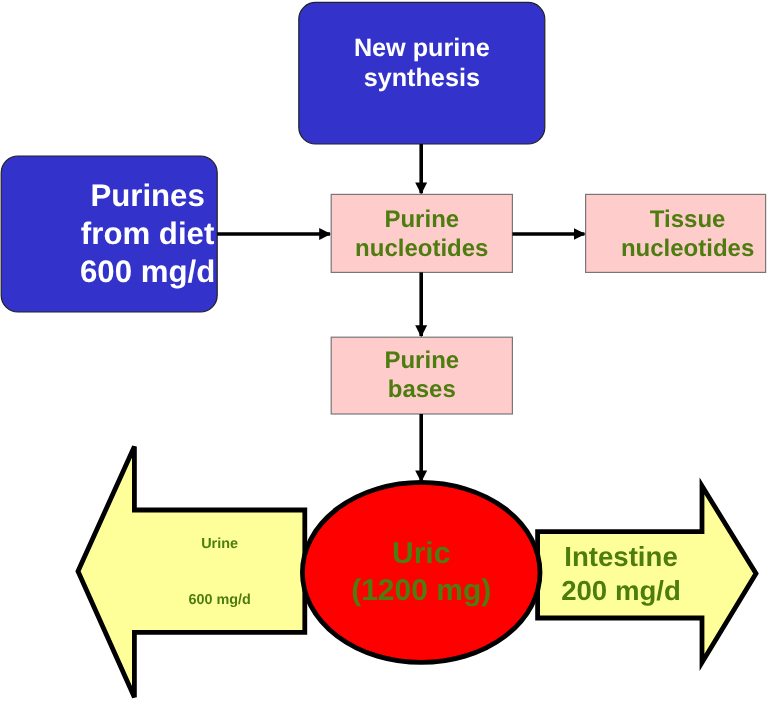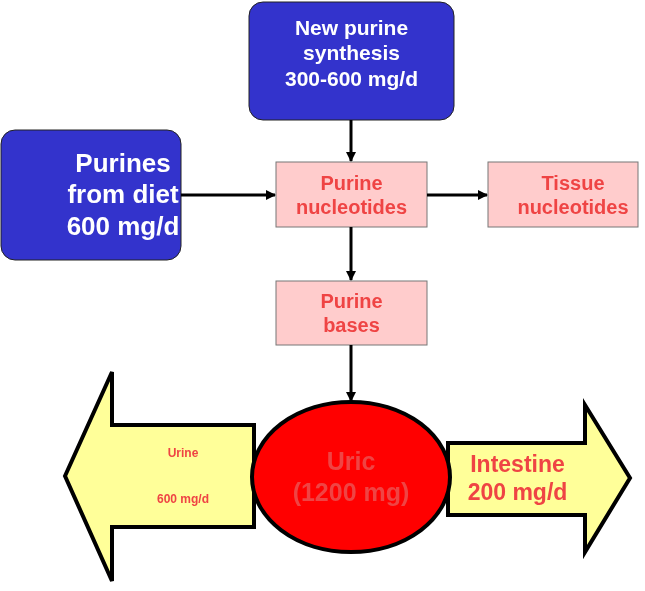--- a/index.html
+++ b/index.html
@@ -4,21 +4,21 @@
 <style>
   html, body { margin: 0; padding: 0; background: #ffffff; }
   body { width: 645px; height: 591px; position: relative; overflow: hidden;
          font-family: "Liberation Sans", sans-serif; }
   svg { position: absolute; left: 0; top: 0; }
   .lbl { position: absolute; display: flex; flex-direction: column;
          align-items: center; justify-content: center; text-align: center;
          font-weight: bold; line-height: 1.2; }
   .lbl span { display: block; white-space: nowrap; }
   .white { color: #ffffff; }
-  .black { color: #ef4444; }
+  .black { color: #4d7c0f; }
 </style>
 </head>
 <body>
 
 <svg width="645" height="591" viewBox="0 0 645 591">
   <defs>
     <marker id="ah" markerWidth="10" markerHeight="10" refX="9" refY="5" orient="auto" markerUnits="userSpaceOnUse">
       <path d="M0,0 L10,5 L0,10 z" fill="#000"></path>
     </marker>
   </defs>
@@ -38,21 +38,20 @@
   <line x1="351" y1="120" x2="351" y2="161" stroke="#000" stroke-width="3" marker-end="url(#ah)"></line>
   <line x1="181" y1="195" x2="275" y2="195" stroke="#000" stroke-width="3" marker-end="url(#ah)"></line>
   <line x1="427" y1="195" x2="487" y2="195" stroke="#000" stroke-width="3" marker-end="url(#ah)"></line>
   <line x1="351" y1="227" x2="351" y2="280" stroke="#000" stroke-width="3" marker-end="url(#ah)"></line>
   <line x1="351" y1="345" x2="351" y2="401" stroke="#000" stroke-width="3" marker-end="url(#ah)"></line>
 </svg>
 
 <div class="lbl white" style="left:249px; top:2px; width:205px; height:102px; font-size:21px;">
   <span>New purine</span>
   <span>synthesis</span>
-  <span>300-600 mg/d</span>
 </div>
 
 <div class="lbl white" style="left:1px; top:130px; width:180px; height:130px; font-size:26px;margin-left:32px;">
   <span>Purines</span>
   <span>from diet</span>
   <span>600 mg/d</span>
 </div>
 
 <div class="lbl black" style="left:276px; top:162px; width:151px; height:65px; font-size:20px;">
   <span>Purine</span>

